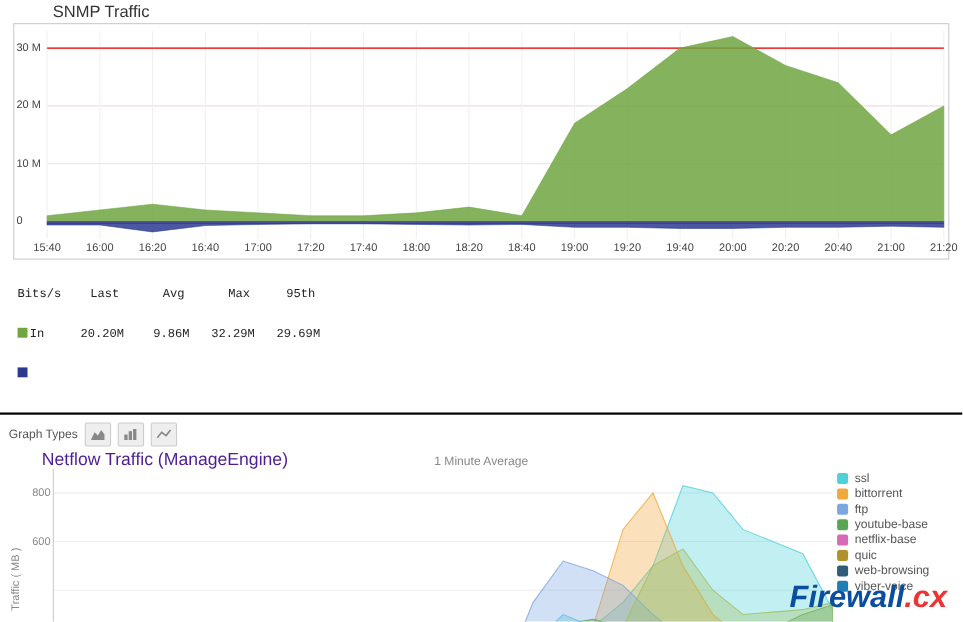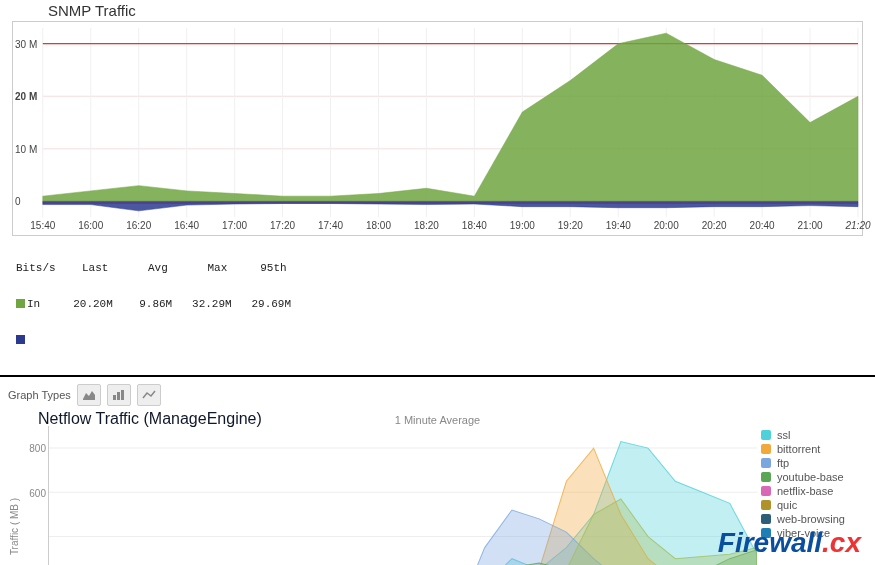--- a/index.html
+++ b/index.html
@@ -20,21 +20,21 @@
 .legend-sw{display:inline-block;width:9px;height:9px;vertical-align:-1px;margin-right:2px}
 
 .divider{height:2px;background:#000;margin:3px 0}
 
 
 .nf{position:relative;padding:2px 8px}
 .nf-toolbar{display:flex;align-items:center;gap:6px;padding:2px 0}
 .nf-tblabel{font-size:11px;color:#555}
 .nf-btn{width:24px;height:22px;background:#eee;border:1px solid #ccc;display:inline-flex;align-items:center;justify-content:center;border-radius:2px;cursor:pointer}
 .nf-btn svg{display:block}
-.nf .title{font-size:16px;color:#0f172a;padding:2px 0 2px 30px}
+.nf .title{font-size:16px;color:#4c1d95;padding:2px 0 2px 30px}
 .nf-sub{font-size:11px;color:#888;text-align:center;margin-top:-16px}
 
 .nf-body{display:flex;height:200px}
 .nf-ylabelwrap{width:14px;display:flex;align-items:center;justify-content:center}
 .nf-ylabel{font-size:10px;color:#888;transform:rotate(-90deg);white-space:nowrap}
 .nf-yticks{width:26px;position:relative}
 .nf-ytick{position:absolute;right:2px;font:10px Arial;color:#888;transform:translateY(-50%)}
 .nf-chart{flex:1;position:relative;border-bottom:1px solid #ccc;border-left:1px solid #ccc}
 .nf-legend{width:110px;padding:2px 0 0 4px}
 .nf-li{display:flex;align-items:center;font-size:11px;color:#555;padding:1px 0}
@@ -77,42 +77,42 @@
         <line class="red" x1="30" x2="851" y1="21.91666666666667" y2="21.91666666666667"></line>
         <line class="red" x1="30" x2="851" y1="182.675" y2="182.675"></line>
       </svg>
     <svg id="snmp-plot" width="100%" height="100%" preserveAspectRatio="none" style="position:absolute;inset:0" viewBox="0 0 855 215">
         <path d="M 30 181.08333333333331 L 30 175.77777777777777 L 78.29411764705883 170.47222222222223 L 126.58823529411765 165.16666666666669 L 174.88235294117646 170.47222222222223 L 223.1764705882353 173.125 L 271.47058823529414 175.77777777777777 L 319.7647058823529 175.77777777777777 L 368.05882352941177 173.125 L 416.3529411764706 167.81944444444443 L 464.6470588235294 175.77777777777777 L 512.9411764705883 90.88888888888889 L 561.2352941176471 59.05555555555556 L 609.5294117647059 21.91666666666667 L 657.8235294117648 11.305555555555557 L 706.1176470588235 37.83333333333333 L 754.4117647058823 53.75 L 802.7058823529412 101.5 L 851 74.97222222222223 L 851 181.08333333333331 Z" fill="#70a540" fill-opacity="0.85" stroke="#70a540" stroke-width="0.5"></path>
         <path d="M 30 181.08333333333331 L 30 184.26666666666668 L 78.29411764705883 184.26666666666668 L 126.58823529411765 190.63333333333333 L 174.88235294117646 184.79722222222222 L 223.1764705882353 183.73611111111111 L 271.47058823529414 183.20555555555555 L 319.7647058823529 183.20555555555555 L 368.05882352941177 183.73611111111111 L 416.3529411764706 184.26666666666668 L 464.6470588235294 183.73611111111111 L 512.9411764705883 186.38888888888889 L 561.2352941176471 186.38888888888889 L 609.5294117647059 187.45 L 657.8235294117648 187.45 L 706.1176470588235 186.38888888888889 L 754.4117647058823 186.38888888888889 L 802.7058823529412 185.32777777777778 L 851 186.38888888888889 L 851 181.08333333333331 Z" fill="#2b3a8f" fill-opacity="0.85" stroke="#2b3a8f" stroke-width="0.5"></path>
       </svg>
     <div id="snmp-yt">
         <div class="snmp-ylabel" style="top: 84.2248%;">0</div>
         <div class="snmp-ylabel" style="top: 59.5478%; text-align: right;">10 M</div>
-        <div class="snmp-ylabel" style="top: 34.8708%; font-weight: bold;">20 M</div>
+        <div class="snmp-ylabel" style="top: 34.8708%;">20 M</div>
         <div class="snmp-ylabel" style="top: 10.1938%;">30 M</div>
       </div>
     <div id="snmp-xt">
         <div class="snmp-xlabel" style="left: 3.50877%;">15:40</div>
         <div class="snmp-xlabel" style="left: 9.15721%;">16:00</div>
         <div class="snmp-xlabel" style="left: 14.8056%;">16:20</div>
         <div class="snmp-xlabel" style="left: 20.4541%;">16:40</div>
         <div class="snmp-xlabel" style="left: 26.1025%;">17:00</div>
         <div class="snmp-xlabel" style="left: 31.7509%;">17:20</div>
         <div class="snmp-xlabel" style="left: 37.3994%;">17:40</div>
         <div class="snmp-xlabel" style="left: 43.0478%; margin-top: 10px;">18:00</div>
         <div class="snmp-xlabel" style="left: 48.6963%;">18:20</div>
         <div class="snmp-xlabel" style="left: 54.3447%; text-align: center;">18:40</div>
         <div class="snmp-xlabel" style="left: 59.9931%;">19:00</div>
         <div class="snmp-xlabel" style="left: 65.6416%;">19:20</div>
         <div class="snmp-xlabel" style="left: 71.29%;">19:40</div>
         <div class="snmp-xlabel" style="left: 76.9384%;">20:00</div>
         <div class="snmp-xlabel" style="left: 82.5869%; margin-top: 23px;">20:20</div>
         <div class="snmp-xlabel" style="left: 88.2353%;">20:40</div>
         <div class="snmp-xlabel" style="left: 93.8837%;">21:00</div>
-        <div class="snmp-xlabel" style="left: 99.5322%; font-style: italic;">21:20</div>
+        <div class="snmp-xlabel" style="left: 99.5322%;">21:20</div>
       </div>
   </div>
 
   <div class="snmp-legend">
     <div><span>Bits/s    Last      Avg      Max     95th</span></div>
     <div><span class="legend-sw" id="sw-in" style="background: rgb(112, 165, 64);"></span><span>In     20.20M    9.86M   32.29M   29.69M</span></div>
     <div><span class="legend-sw" id="sw-out" style="background: rgb(43, 58, 143);"></span></div>
   </div>
 </div>
 

